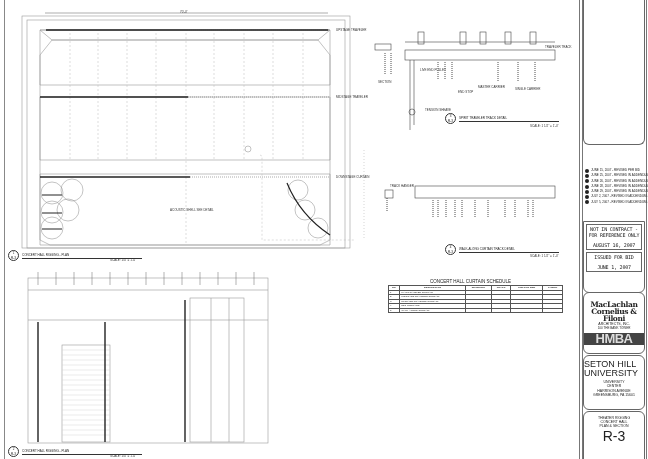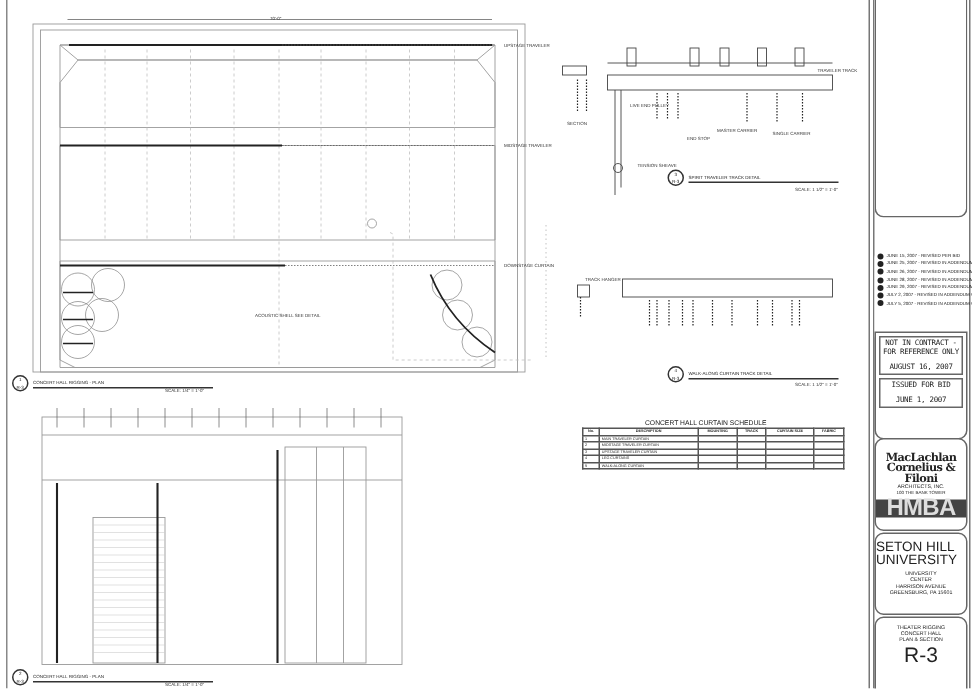--- a/index.html
+++ b/index.html
@@ -9,21 +9,21 @@
   .tb{position:absolute;left:577px;top:0;width:71px;height:459px;}
   .tb-rail{position:absolute;left:2px;top:0;height:459px;border-left:1px solid #777;border-right:1px solid #777;width:2px;}
   .tb-rail2{position:absolute;left:69px;top:0;height:459px;border-left:1px solid #777;}
   .tb-box{position:absolute;left:6px;width:60px;border:1px solid #666;border-radius:6px;background:#fff;}
   .rev{font-size:3px;line-height:5.3px;padding:2px 2px;}
   .rev-item{display:flex;align-items:center;white-space:nowrap;}
   .rev-dot{width:4px;height:4px;border-radius:50%;background:#222;margin-right:2px;flex:none;}
   .stamp{font-family:"DejaVu Sans Mono",monospace;font-size:5px;text-align:center;letter-spacing:-0.2px;}
   .arch-name{font-family:"DejaVu Serif",serif;font-weight:bold;font-size:7.5px;line-height:7px;text-align:center;letter-spacing:-0.4px;}
   .small{font-size:3px;text-align:center;}
-  .hmba{margin:3px auto 0;width:60px;height:12px;background:#444;color:#ddd;font-size:16px;text-align:center;line-height:12px;font-weight:bold;letter-spacing:-0.5px;}
+  .hmba{margin:3px auto 0;width:60px;height:12px;background:#444;color:#ddd;font-size:13px;text-align:center;line-height:12px;font-weight:bold;letter-spacing:-0.5px;}
   .client{font-size:9px;text-align:left;line-height:9px;}
   .sheetno{font-size:14px;text-align:center;}
   .lbl{position:absolute;font-size:3px;color:#333;white-space:nowrap;}
   .title-tag{position:absolute;display:flex;align-items:center;}
   .tag-circle{width:9px;height:9px;border:1px solid #333;border-radius:50%;font-size:3px;text-align:center;line-height:4.5px;}
   .tag-text{font-size:3px;margin-left:3px;border-bottom:1px solid #333;padding-bottom:1px;}
   table.sched{position:absolute;left:388px;top:285px;width:175px;border-collapse:collapse;font-size:2.5px;}
   table.sched td,table.sched th{border:0.5px solid #555;padding:0 1px;height:3.5px;white-space:nowrap;overflow:hidden;}
   .sched-title{position:absolute;left:430px;top:279px;font-size:4.5px;}
 </style>

